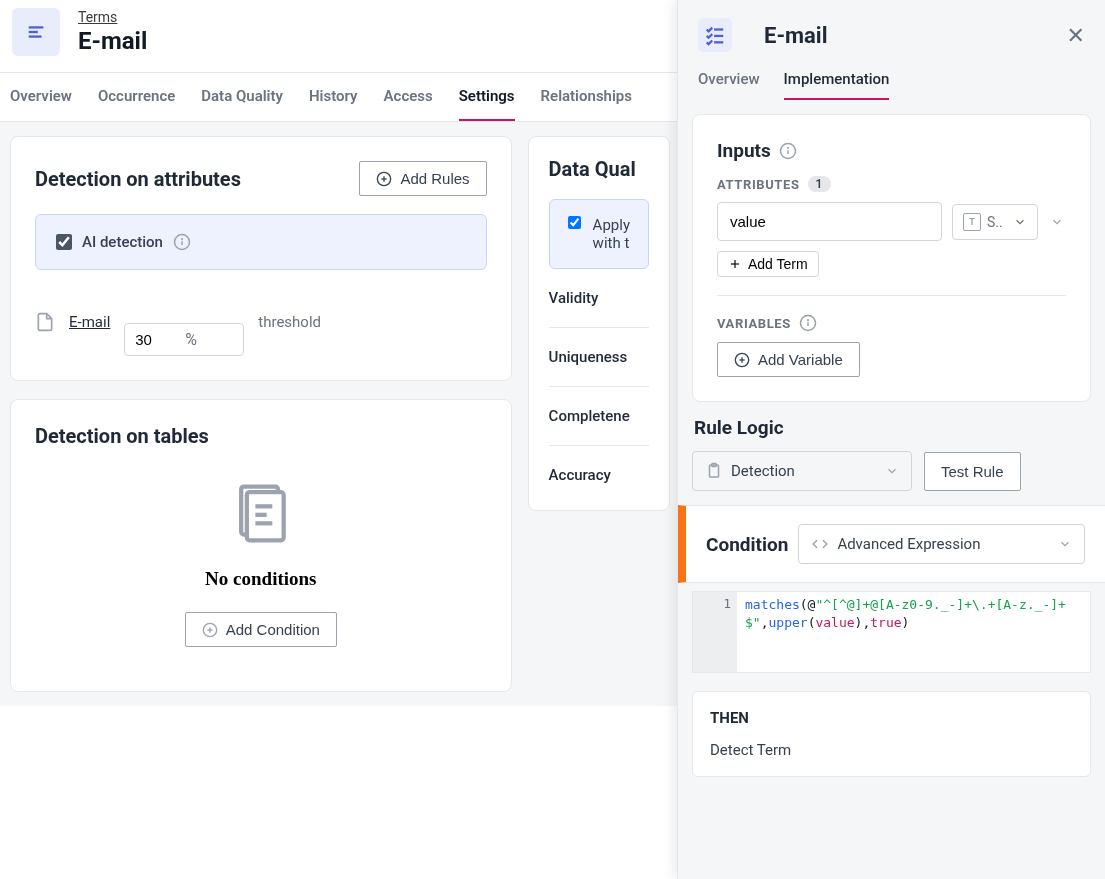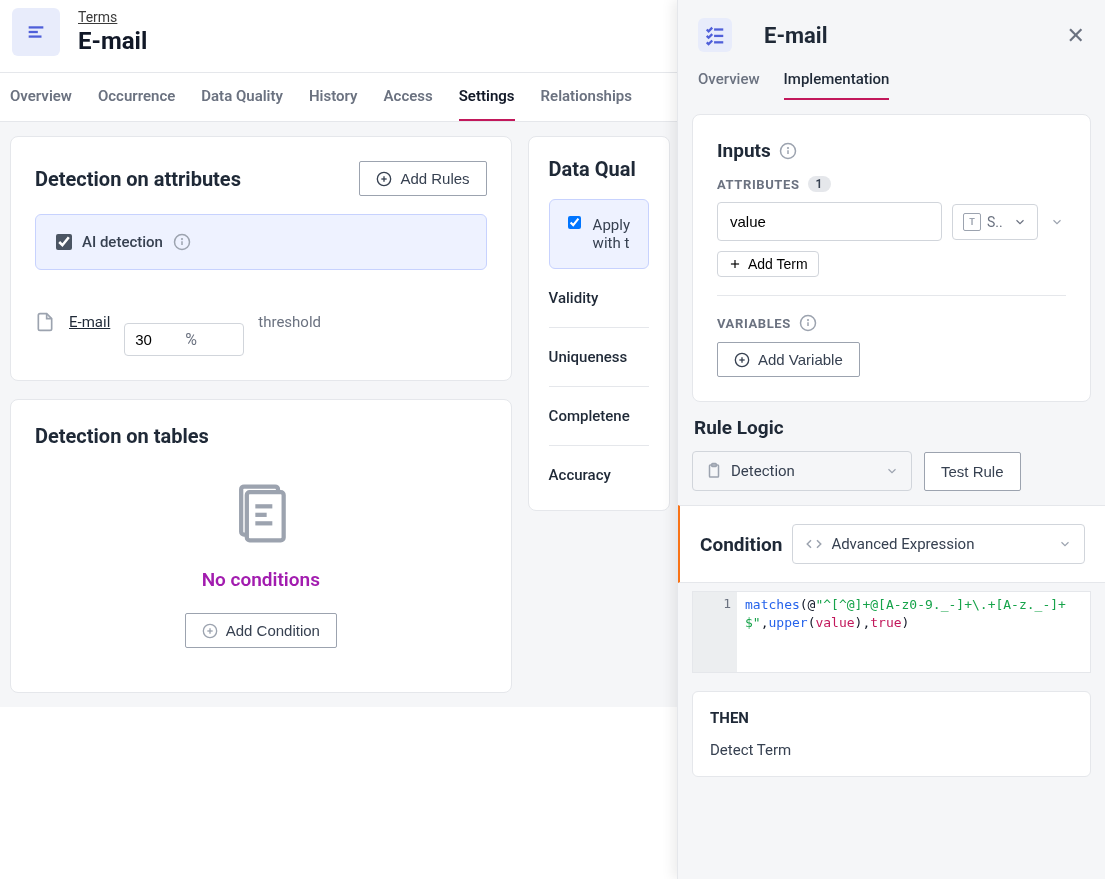--- a/index.html
+++ b/index.html
@@ -161,21 +161,22 @@
   display: flex;
   flex-direction: column;
   align-items: center;
   padding: 30px 0 20px 0;
   gap: 22px;
 }
 .empty-state svg { color: #9ca3af; }
 .empty-state .msg {
   font-size: 19px;
   font-weight: 600;
-  color: #a21caf;
+  color: #000000;
+  font-family: Liberation Serif, serif;
 }
 .dq-list {
   background: #fff;
 }
 .dq-list .dq-item {
   padding: 20px 0;
   border-bottom: 1px solid #e5e7eb;
   font-size: 15px;
   font-weight: 500;
   color: #1f2937;
@@ -327,21 +328,21 @@
   font-size: 15px;
   cursor: pointer;
 }
 .select-wide svg.chev { margin-left: auto; color:#9ca3af; }
 .rule-row { display: flex; gap: 12px; padding: 0 14px; align-items: center; }
 .condition-bar {
   margin: 14px 0 0 0;
   background: #fff;
   border-top: 1px solid #e5e7eb;
   border-bottom: 1px solid #e5e7eb;
-  border-left: 2px solid #f97316;
+  border-left: 8px solid #f97316;
   padding: 18px 20px;
   display: flex;
   align-items: center;
   gap: 10px;
 }
 .condition-label { font-size: 19px; font-weight: 700; }
 .code-editor {
   margin: 8px 14px 0 14px;
   background: #fff;
   border: 1px solid #e5e7eb;

